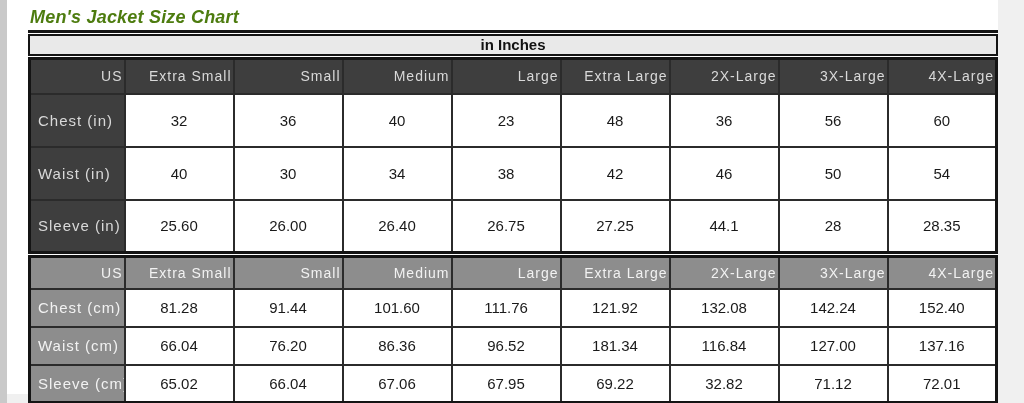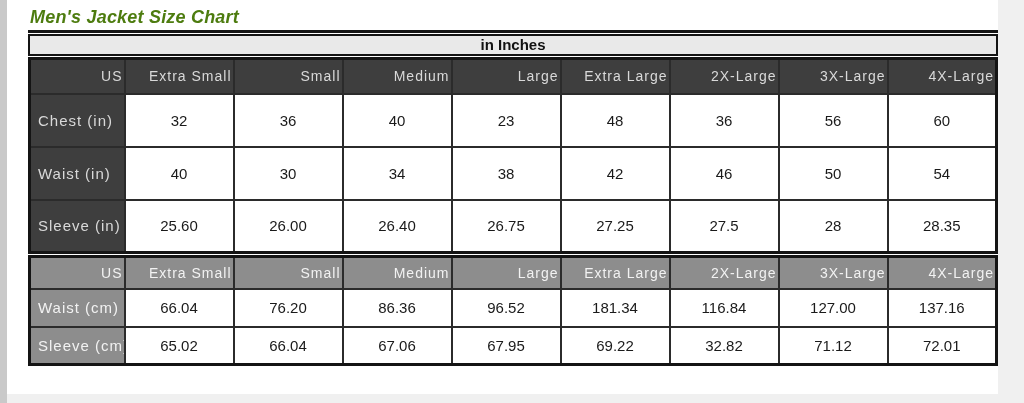--- a/index.html
+++ b/index.html
@@ -125,21 +125,21 @@
             <td>50</td>
             <td>54</td>
           </tr>
           <tr>
             <th>Sleeve (in)</th>
             <td>25.60</td>
             <td>26.00</td>
             <td>26.40</td>
             <td>26.75</td>
             <td>27.25</td>
-            <td>27.5</td>
+            <td>44.1</td>
             <td>28</td>
             <td>28.35</td>
           </tr>
         </tbody>
       </table>
     </section>
 
     <section>
       <table class="size-table t-gray t-cm">
         <colgroup>
@@ -161,20 +161,31 @@
             <th>Medium</th>
             <th>Large</th>
             <th>Extra Large</th>
             <th>2X-Large</th>
             <th>3X-Large</th>
             <th>4X-Large</th>
           </tr>
         </thead>
         <tbody>
           <tr>
+            <th>Chest (cm)</th>
+            <td>81.28</td>
+            <td>91.44</td>
+            <td>101.60</td>
+            <td>111.76</td>
+            <td>121.92</td>
+            <td>132.08</td>
+            <td>142.24</td>
+            <td>152.40</td>
+          </tr>
+          <tr>
             <th>Waist (cm)</th>
             <td>66.04</td>
             <td>76.20</td>
             <td>86.36</td>
             <td>96.52</td>
             <td>181.34</td>
             <td>116.84</td>
             <td>127.00</td>
             <td>137.16</td>
           </tr>

